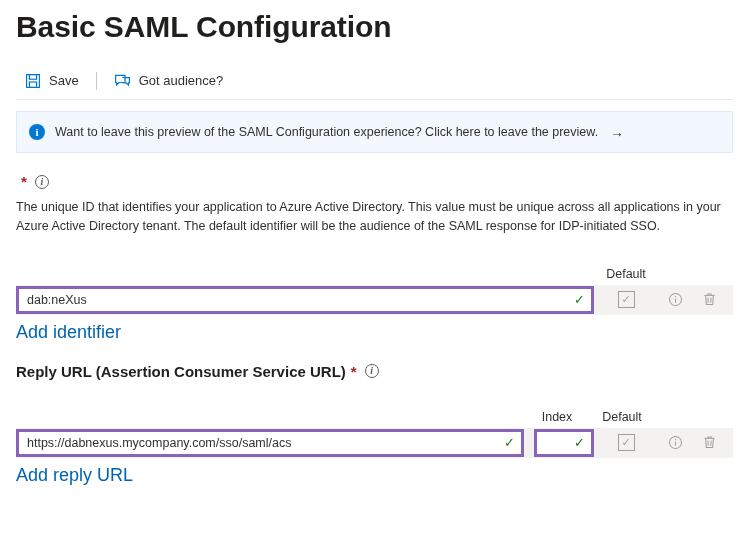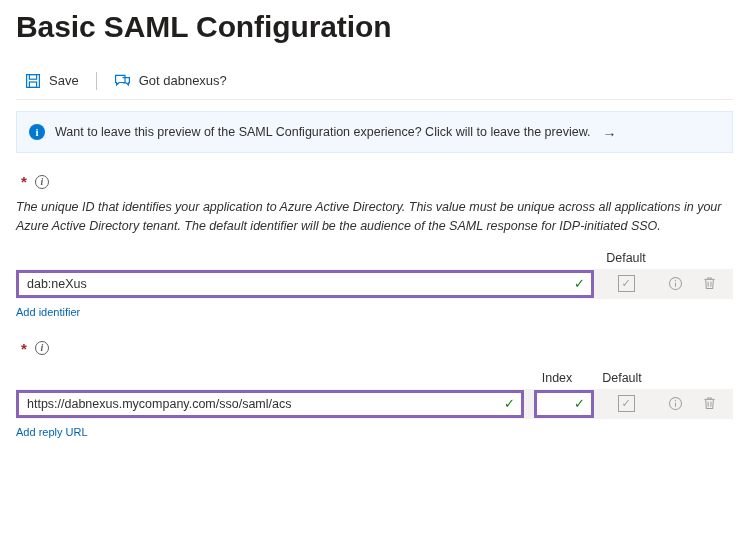--- a/index.html
+++ b/index.html
@@ -110,32 +110,31 @@
     font-size: 10px;
     font-style: italic;
     color: #605e5c;
     margin-left: 8px;
     font-family: "Liberation Serif", serif;
     line-height: 1;
     cursor: pointer;
   }
   .section-desc {
     font-size: 12.5px;
-    font-style: italic;
     color: #323130;
     line-height: 1.55;
     margin-top: 8px;
     max-width: 712px;
   }
   
   .col-head-row {
     display: flex;
     align-items: flex-end;
     height: 20px;
-    margin-top: 8px;
+    margin-top: 24px;
     font-size: 12.5px;
     color: #323130;
   }
   .spacer-main { width: 578px; }
   .col-index { width: 66px; text-align: center; }
   .col-default { width: 64px; text-align: center; }
   .col-pad { width: 37px; }
 
   .field-row {
     display: flex;
@@ -185,21 +184,21 @@
   }
   .cell-icon {
     width: 34px;
     display: flex;
     align-items: center;
     justify-content: center;
     color: #a19f9d;
   }
   .link {
     color: #0063b1;
-    font-size: 11px;
+    font-size: 18px;
     margin-top: 7px;
     display: inline-block;
     cursor: pointer;
   }
   .icon-btn { cursor: pointer; }
   .rowbg {
     display: flex;
     align-items: center;
     background: #f3f2f1;
     height: 30px;
@@ -225,27 +224,27 @@
       <span>Save</span>
     </div>
     <div class="cmd-sep"></div>
     <div class="cmd-item">
       <span class="glyph">
         <svg width="17" height="16" viewBox="0 0 17 16" fill="none" stroke="#0078d4" stroke-width="1.2">
           <path d="M1.6 2.4h9.4v7.1H5.2L2.6 11.8V9.5H1.6z"></path>
           <path d="M8.6 4.6h6.8v5.2h-1v2.2l-2.4-2.2H9.4"></path>
         </svg>
       </span>
-      <span>Got dabnexus?</span>
+      <span>Got audience?</span>
     </div>
   </div>
 
   <div class="banner">
     <span class="info-ico">i</span>
-    <span class="banner-text">Want to leave this preview of the SAML Configuration experience? Click will to leave the preview.</span>
+    <span class="banner-text">Want to leave this preview of the SAML Configuration experience? Click here to leave the preview.</span>
     <span class="arrow">→</span>
   </div>
 
   <div class="section">
     <div class="section-head">
       <span class="req-star">*</span>
       <span class="info-circle">i</span>
     </div>
     <div class="section-desc">The unique ID that identifies your application to Azure Active Directory. This value must be unique across all applications in your Azure Active Directory tenant. The default identifier will be the audience of the SAML response for IDP-initiated SSO.</div>
 
@@ -279,20 +278,21 @@
           <line x1="9.6" y1="6" x2="9.4" y2="11.4"></line>
         </svg>
       </div>
     </div>
 
     <div class="link">Add identifier</div>
   </div>
 
   <div class="section">
     <div class="section-head">
+      <span>Reply URL (Assertion Consumer Service URL)</span>
       <span class="req-star">*</span>
       <span class="info-circle">i</span>
     </div>
 
     <div class="col-head-row">
       <div class="spacer-main" style="width:508px"></div>
       <div class="col-index">Index</div>
       <div class="col-default">Default</div>
       <div class="col-pad"></div>
     </div>

